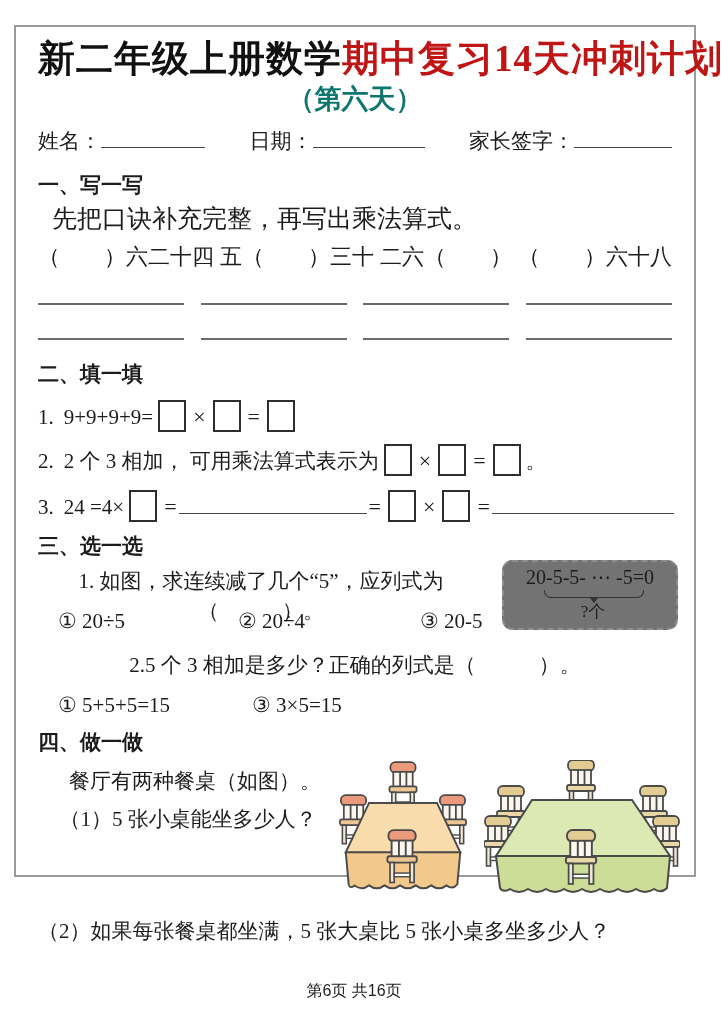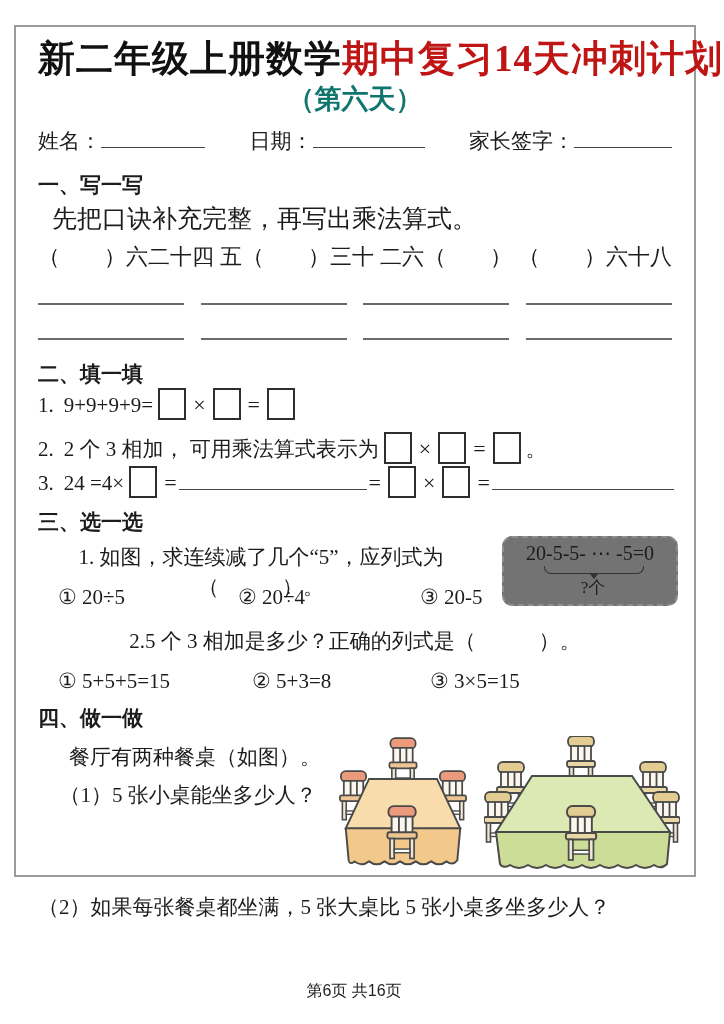--- a/index.html
+++ b/index.html
@@ -20,21 +20,21 @@
   .fld{white-space:nowrap;}
   .uline{display:inline-block;border-bottom:1.5px solid #444;height:18px;vertical-align:baseline;}
   .w-name{width:104px;}.w-date{width:112px;}.w-sign{width:98px;}
   .s-head{margin-top:16px;font-size:21px;font-weight:bold;height:28px;line-height:28px;}
   .instr{margin-top:6px;font-size:25px;height:28px;line-height:28px;padding-left:14px;}
   .mnems{margin-top:10px;display:flex;justify-content:space-between;font-size:22px;height:28px;line-height:28px;}
   .blank-row{display:flex;justify-content:space-between;}
   .blank-row .bl{width:146px;border-bottom:2px solid #6b6b6b;height:2px;}
   .r1{margin-top:30px;}
   .r2{margin-top:31px;}
-  .s2-item{margin-top:0;font-size:21px;height:34px;line-height:34px;white-space:nowrap;}
+  .s2-item{margin-top:12px;font-size:21px;height:34px;line-height:34px;white-space:nowrap;}
   .s2-item .num{margin-right:10px;}
   .sq{display:inline-block;width:24px;height:28px;border:2px solid #2e2e2e;vertical-align:-8px;margin:0 5px;background:#fff;}
   .op{font-size:22px;margin:0 2px;}
   .fill{display:inline-block;border-bottom:1.5px solid #444;height:20px;vertical-align:baseline;}
   .f1{width:188px;}.f2{width:182px;}
   .q-line{margin-top:6px;font-size:21px;height:30px;line-height:30px;position:relative;text-align:center;}
   .q1-wrap{position:relative;}
   .q1-text{padding-right:188px;}
   .opts{margin-top:10px;font-size:21px;height:30px;line-height:30px;display:flex;padding-left:20px;}
   .opts .o1{width:180px;}
@@ -118,21 +118,20 @@
     <div class="opts">
       <span class="o1">① 20÷5</span>
       <span class="o2">② 20÷4</span>
       <span>③ 20-5</span>
     </div>
   </div>
 
   <div class="q-line" style="margin-top:14px;">2.5 个 3 相加是多少？正确的列式是（　　　）。</div>
   <div class="opts">
     <span class="o1" style="width:194px;">① 5+5+5=15</span>
-    <span class="o2" style="width:178px;">② 5+3=8</span>
     <span>③ 3×5=15</span>
   </div>
 
   <div class="s-head" style="margin-top:8px;">四、做一做</div>
 
   <div class="sec4-row">
     <div class="sec4-left">
       <div class="q-line" style="padding-left:14px;">餐厅有两种餐桌（如图）。</div>
       <div class="q-line q">（1）5 张小桌能坐多少人？</div>
     </div>

